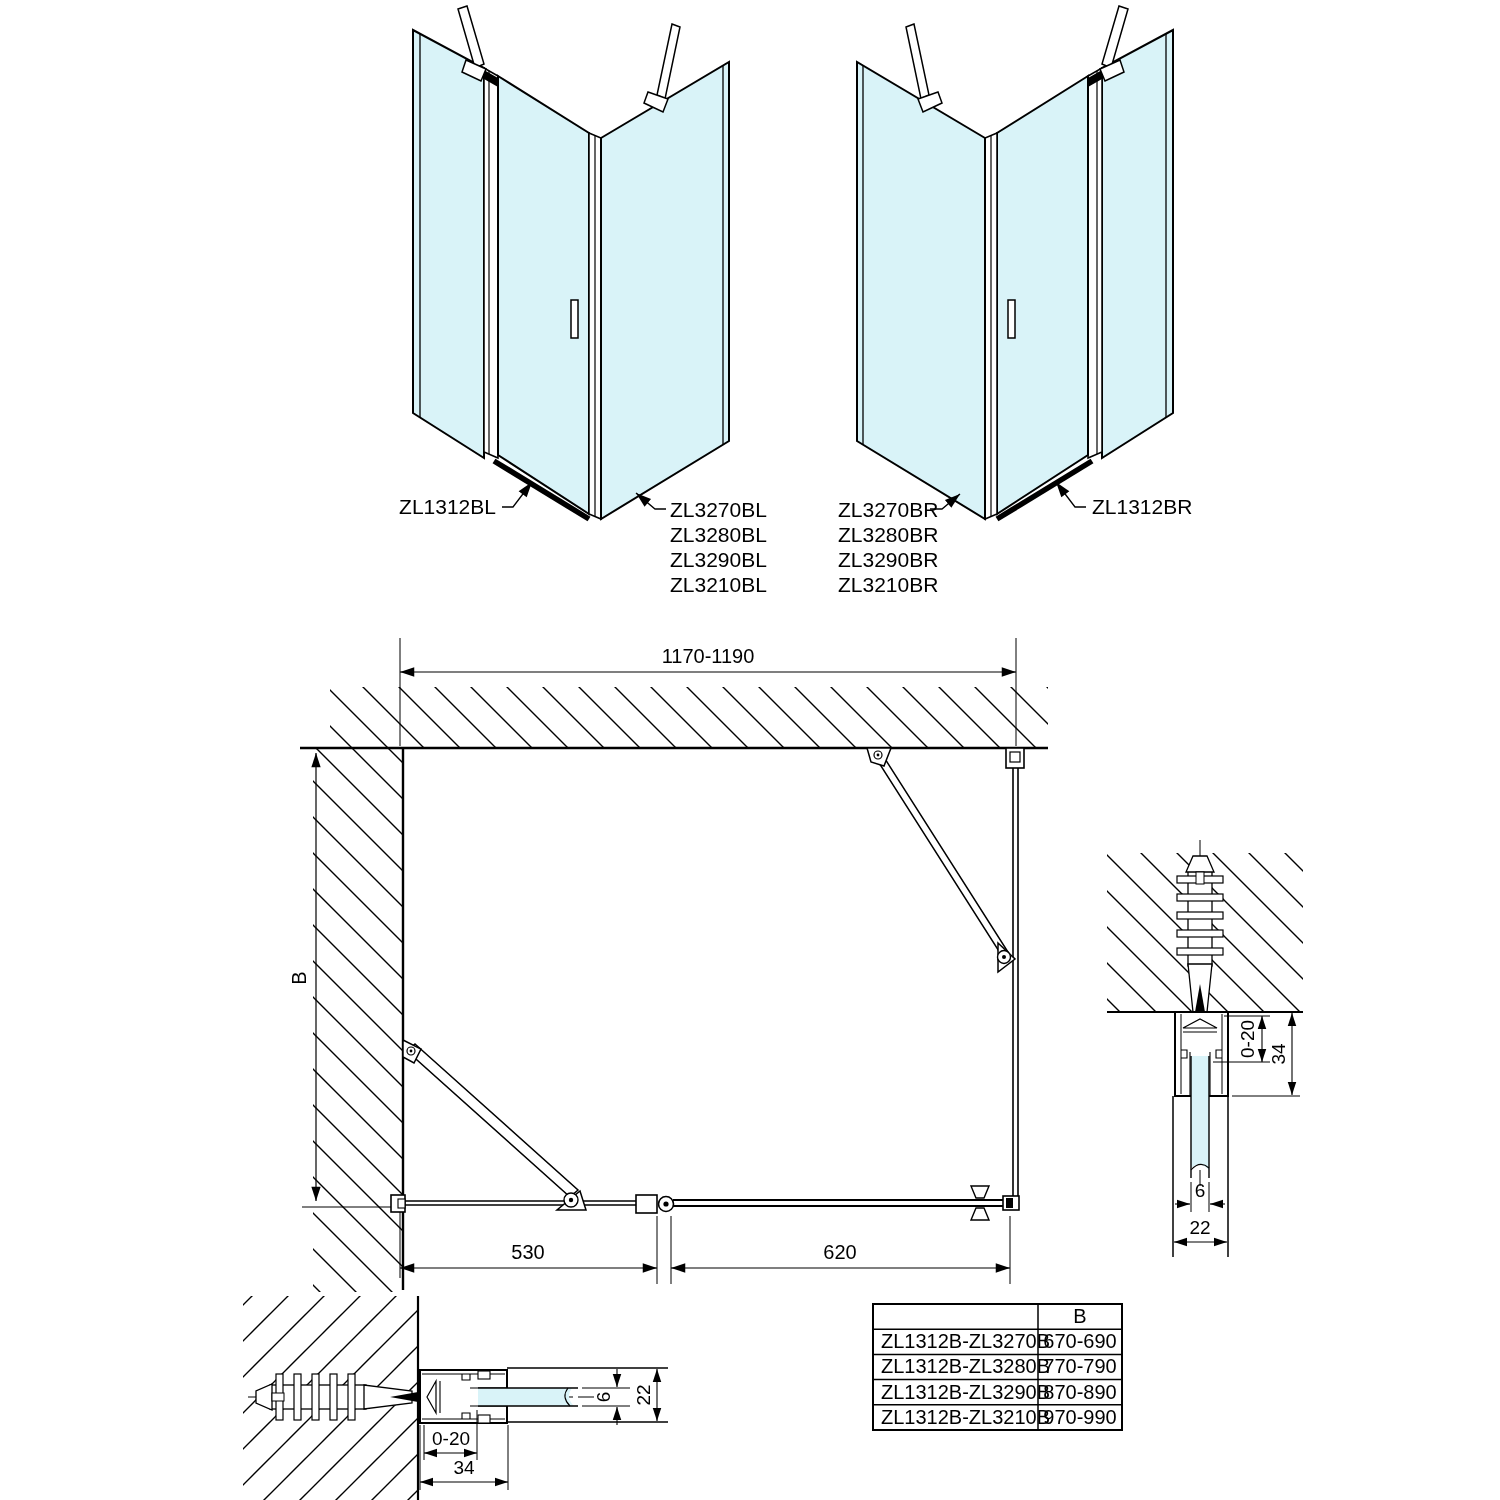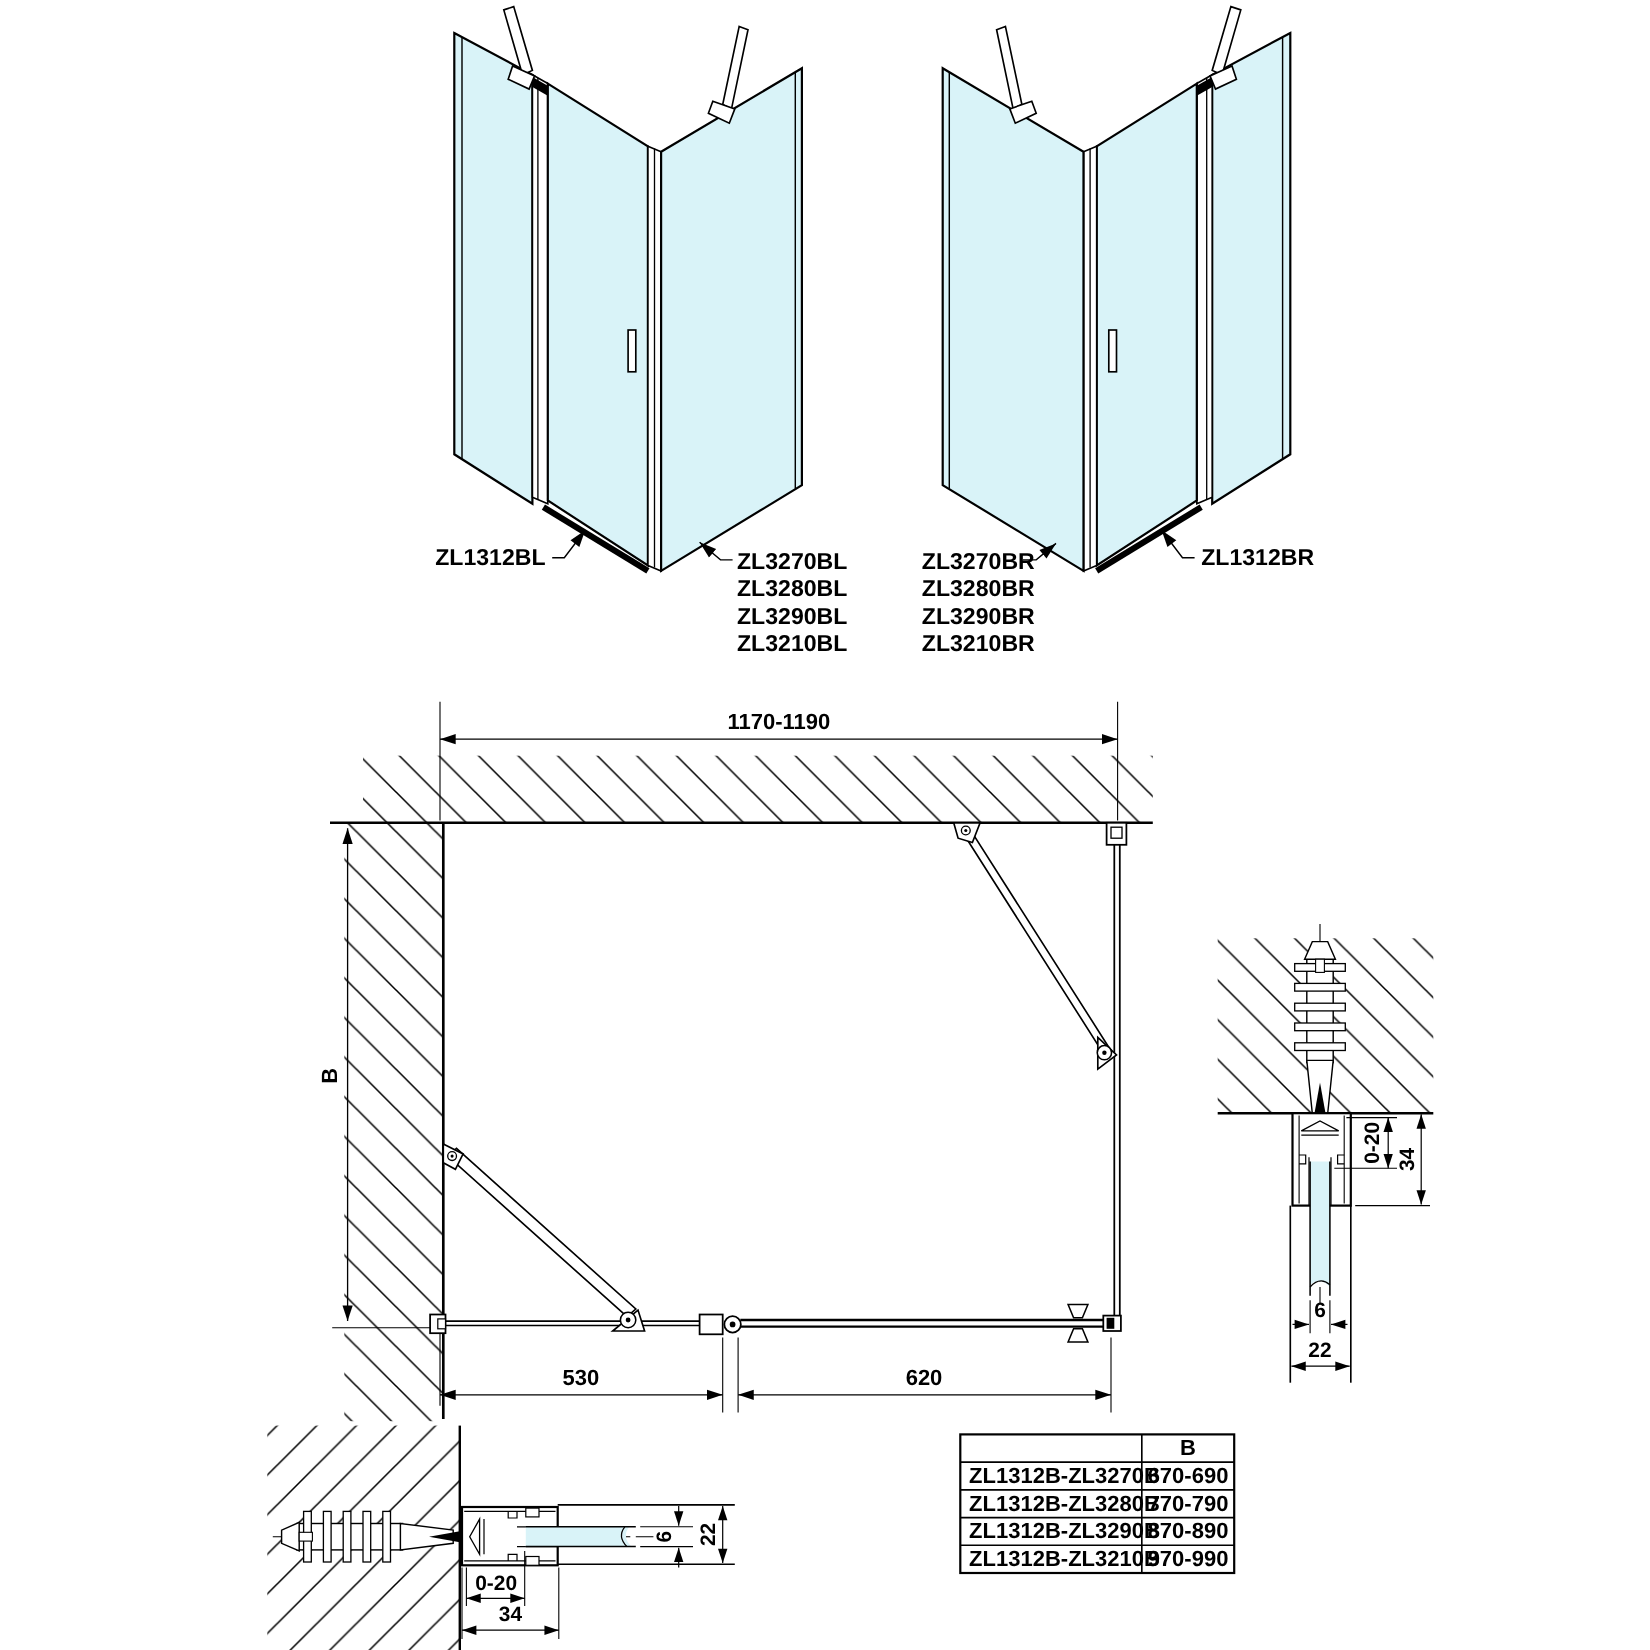--- a/index.html
+++ b/index.html
@@ -1,16 +1,16 @@
 <!DOCTYPE html>
 <html><head>
 <meta charset="utf-8">
 <style>
   html,body{margin:0;padding:0;background:#fff;}
-  .stage{position:relative;width:1500px;height:1500px;background:#fff;overflow:hidden;font-weight:bold;}
+  .stage{position:relative;width:1500px;height:1500px;background:#fff;overflow:hidden;}
   svg{display:block;}
   text{font-family:"Liberation Sans", sans-serif;fill:#000;}
   .lbl{font-size:21px;}
   .dim{font-size:20px;}
   .dimsm{font-size:19px;}
   .tbl{font-size:20px;}
   .ln{stroke:#000;fill:none;}
   .glass{fill:#d9f3f8;stroke:#000;stroke-width:2;}
   .white{fill:#fff;stroke:#000;}
   .blk{fill:#000;stroke:none;}

